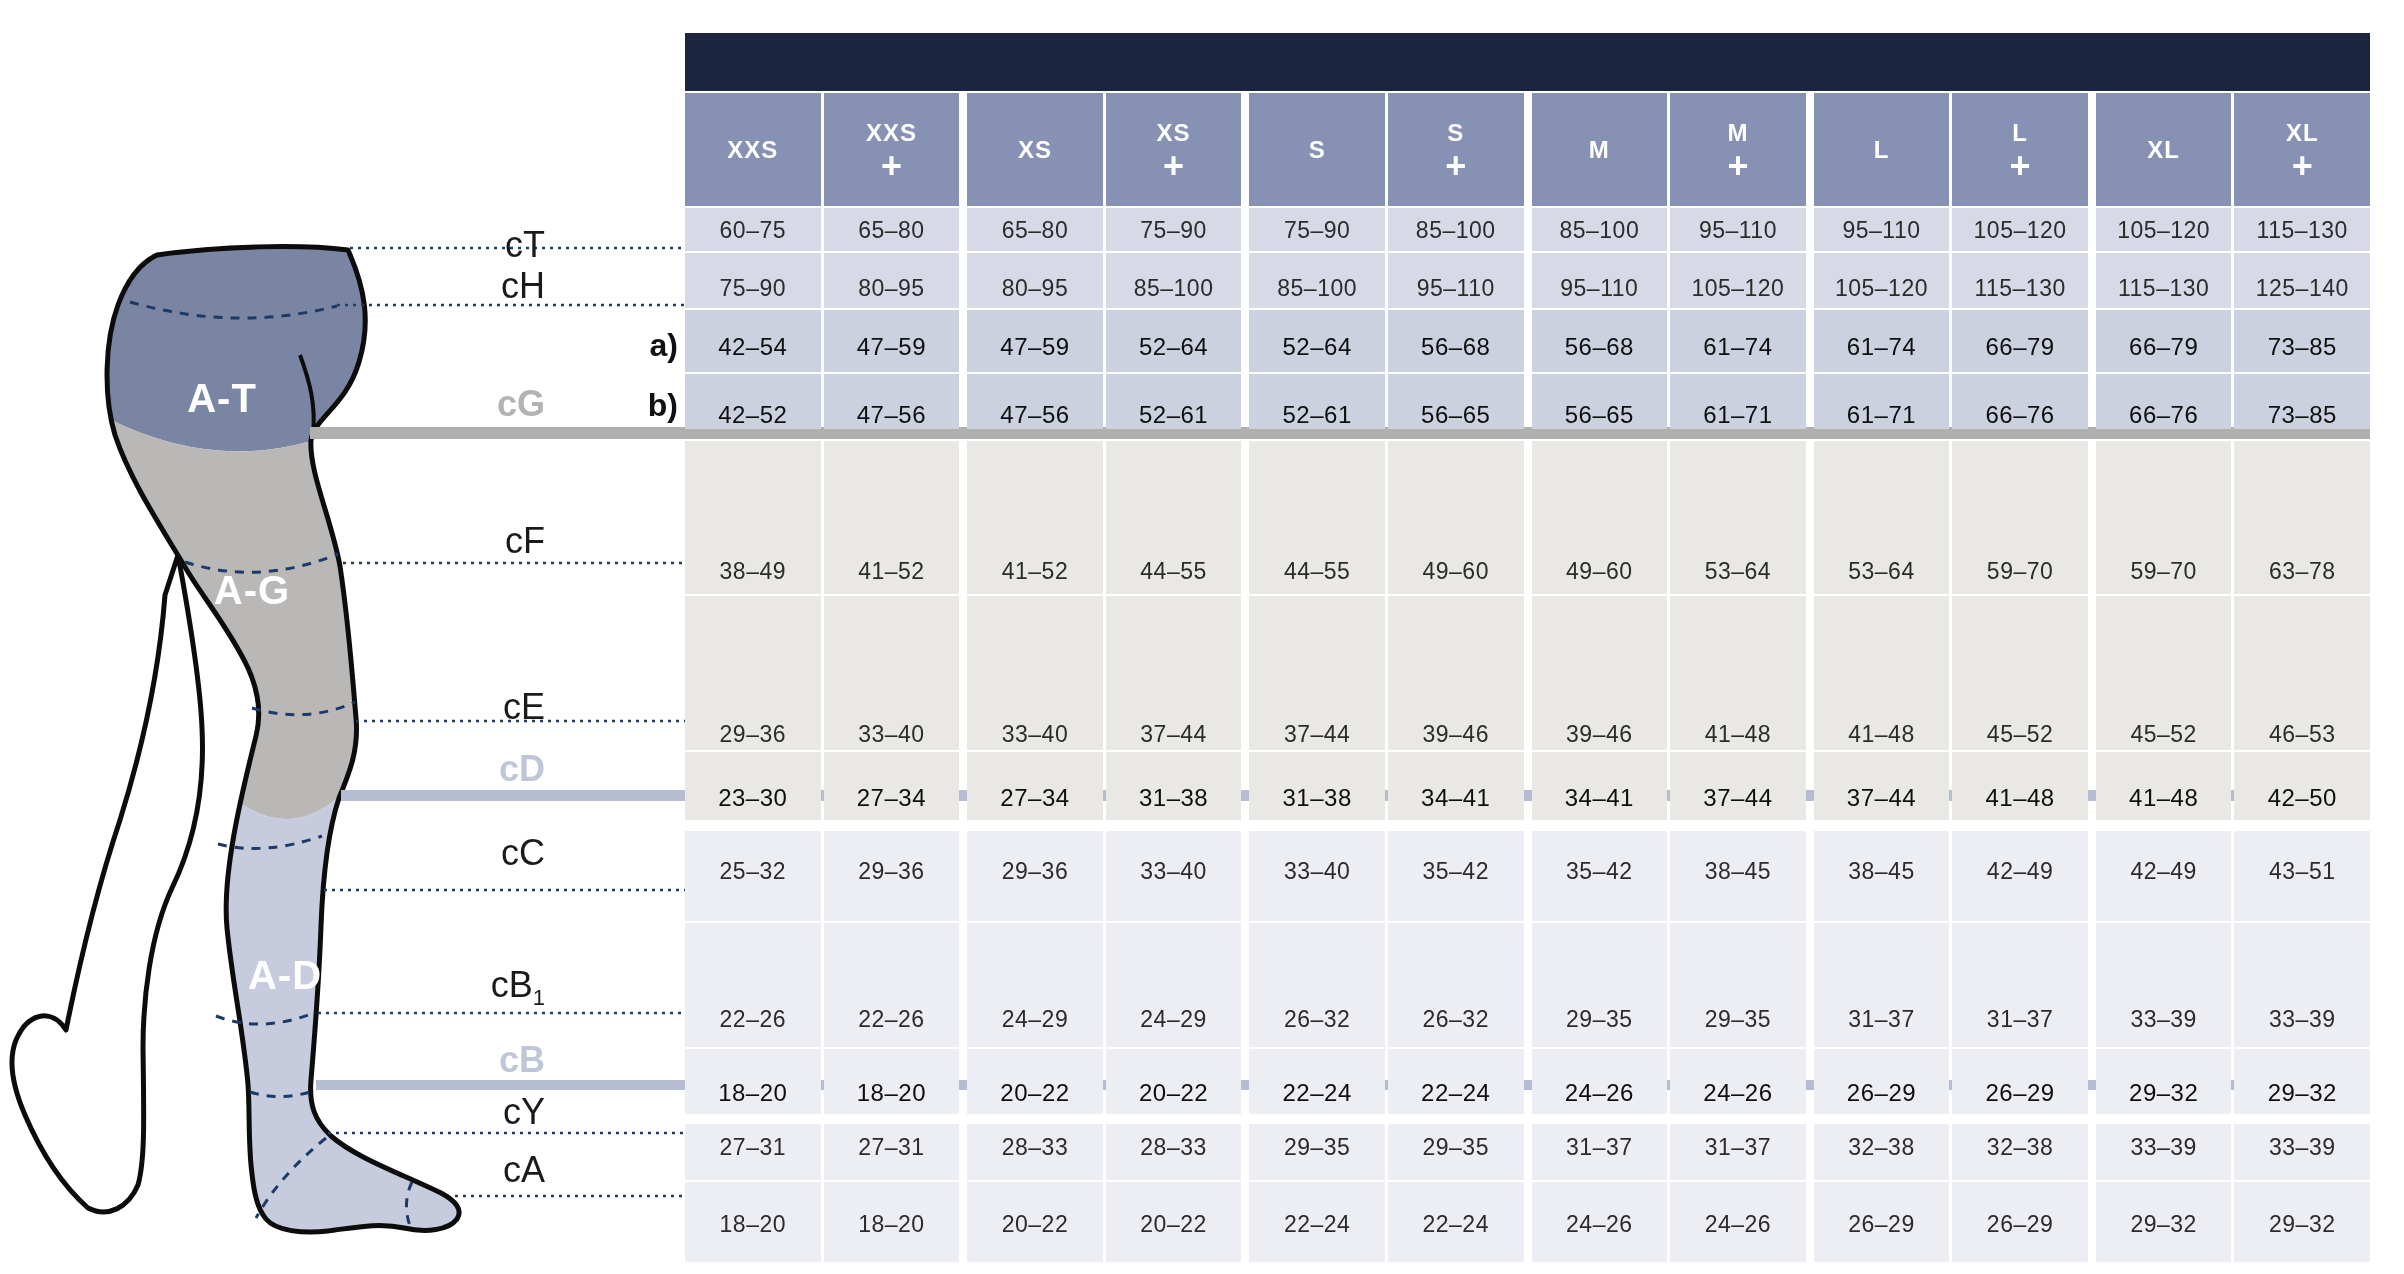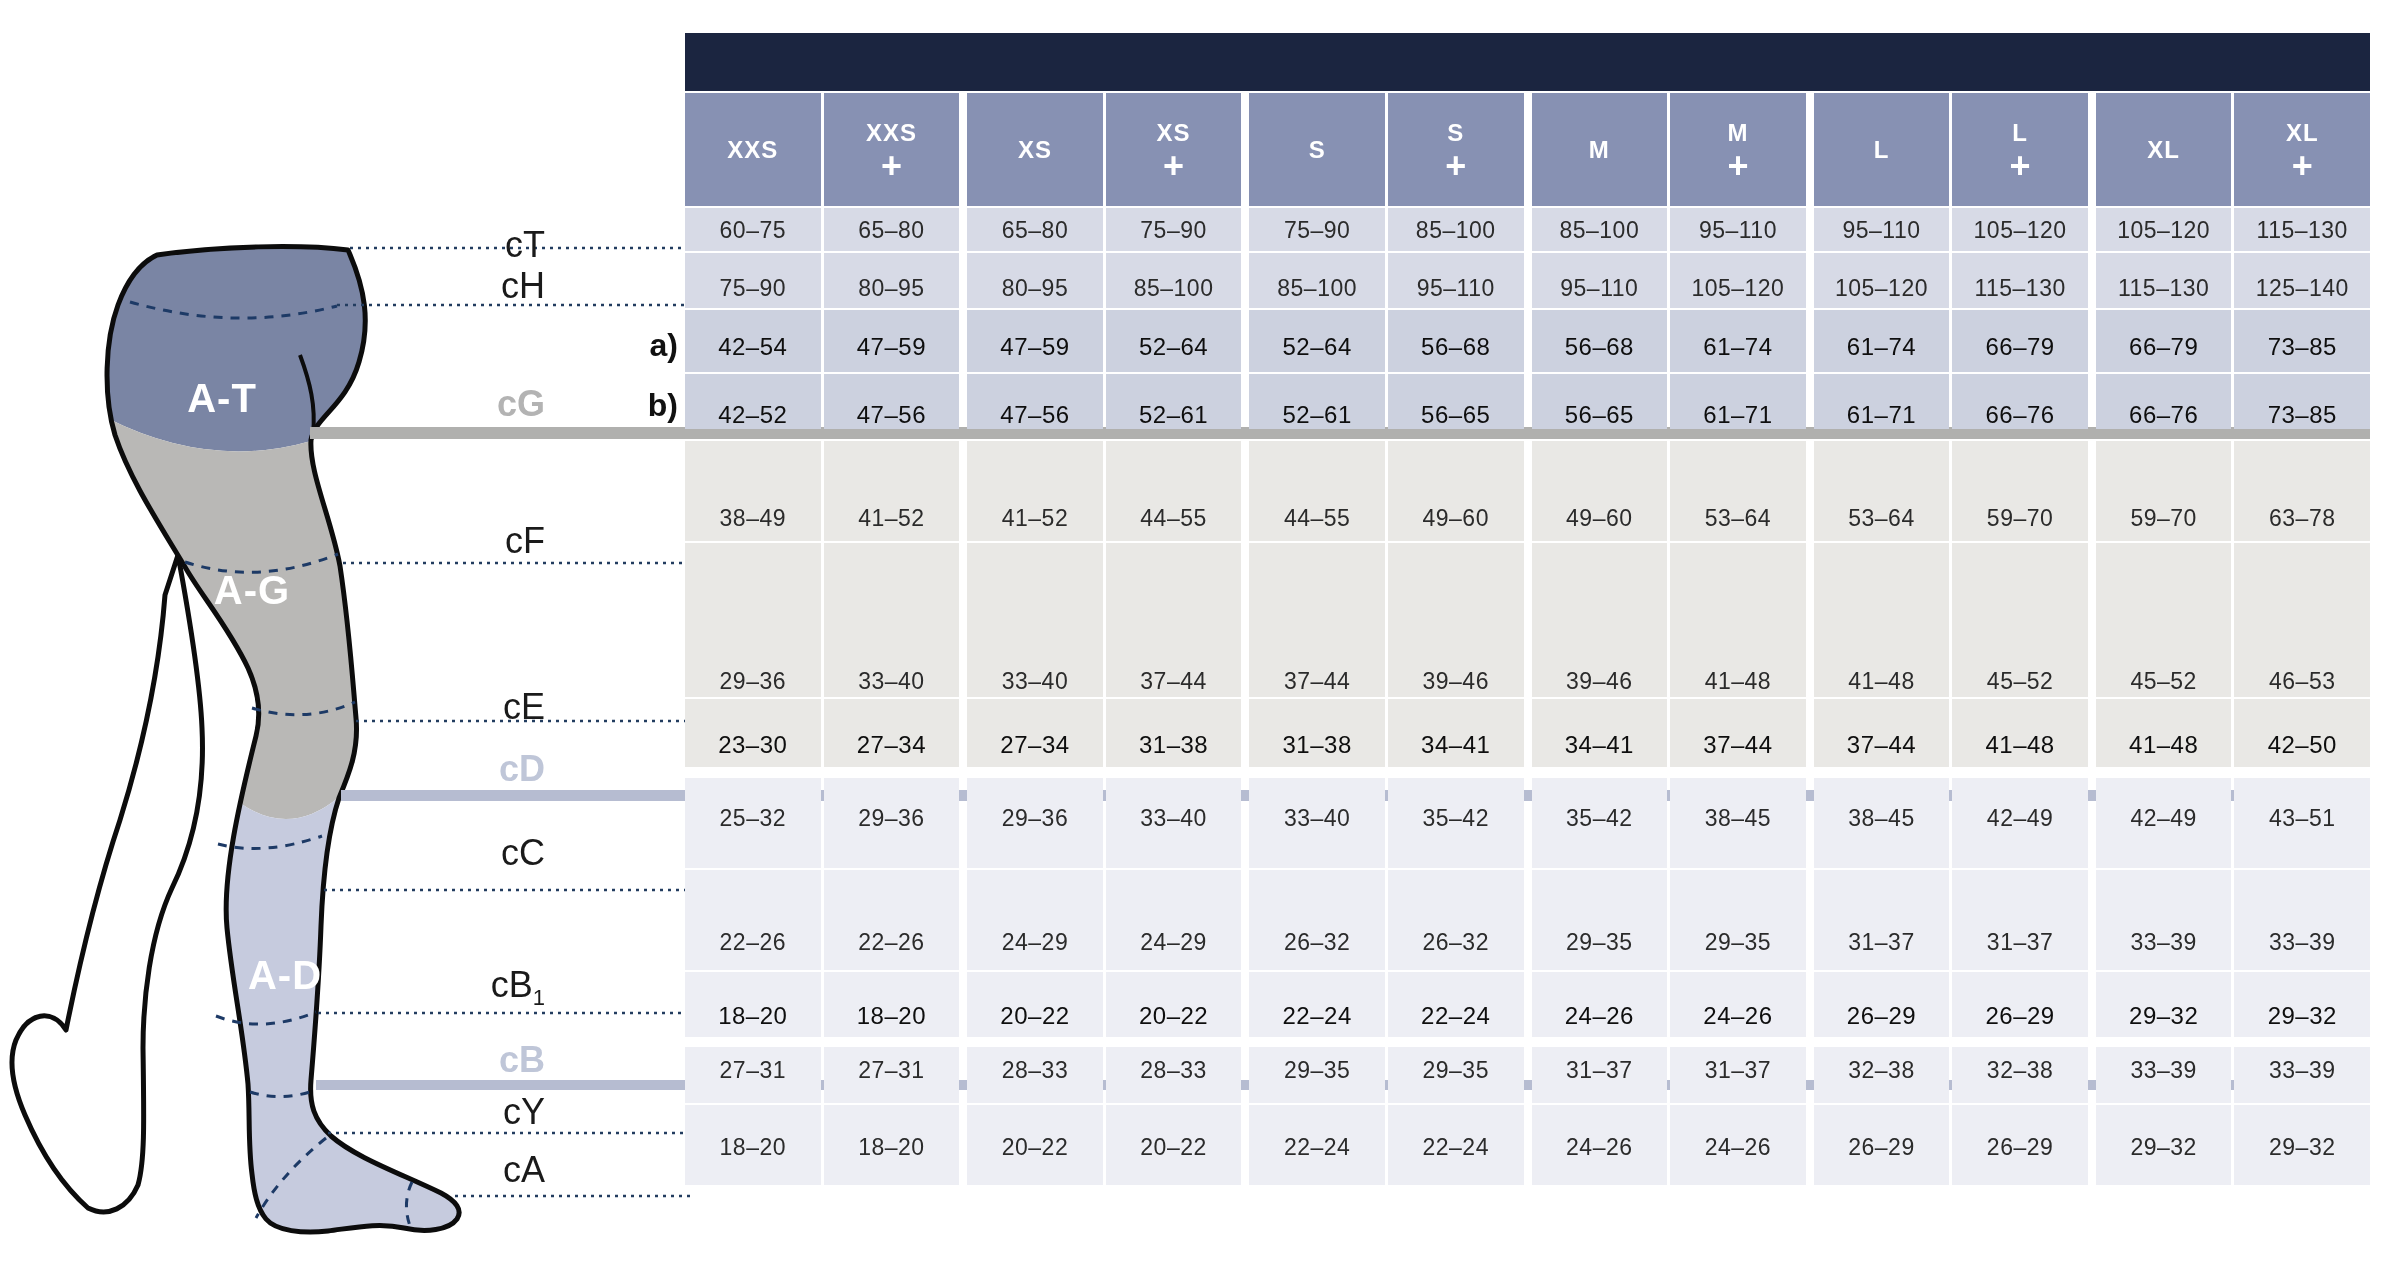--- a/index.html
+++ b/index.html
@@ -27,25 +27,25 @@
   .hcell{background:#8791b3;color:#ffffff;justify-content:center;}
   .hsize{font-size:24px;font-weight:bold;letter-spacing:1px;}
   .hplus{font-size:36px;font-weight:bold;line-height:30px;margin-top:4px;}
   .cell{justify-content:flex-end;font-size:23px;color:#2b2b2b;letter-spacing:0.5px;}
   .bold .cell{font-weight:normal;font-size:24px;color:#0e0e0e;}
   
   .r-cT{height:43px}.r-cT .cell{padding-bottom:7px}
   .r-cH{height:55px}.r-cH .cell{padding-bottom:6px}
   .r-a{height:62px}.r-a .cell{padding-bottom:11px}
   .r-b{height:55px}.r-b .cell{}
-  .r-cF{height:100px}.r-cF .cell{padding-bottom:9px}
+  .r-cF{height:153px}.r-cF .cell{padding-bottom:9px}
   .r-cE{height:154px}.r-cE .cell{padding-bottom:2px}
   .r-cD{height:68px}.r-cD .cell{padding-bottom:8px}
   .r-cC{height:90px}.r-cC .cell{padding-bottom:36px}
-  .r-cB1{height:100px}.r-cB1 .cell{padding-bottom:14px}
+  .r-cB1{height:124px}.r-cB1 .cell{padding-bottom:14px}
   .r-cB{height:65px}.r-cB .cell{padding-bottom:7px}
   .r-cY{height:56px}.r-cY .cell{padding-bottom:19px}
   .r-cA{height:80px}.r-cA .cell{padding-bottom:24px}
   
   .tier1 .cell{background:#d7dae6;}
   .tier1b .cell{background:#ccd1df;}
   .tier2 .cell{background:#e9e8e5;}
   .tier3 .cell{background:#edeef4;}
 
   

